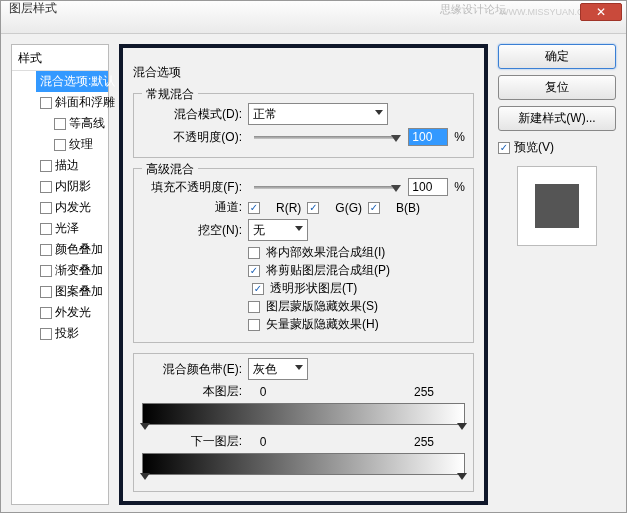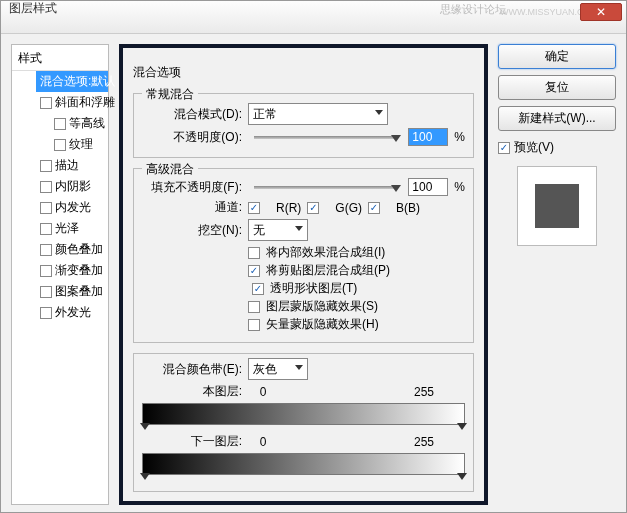--- a/index.html
+++ b/index.html
@@ -99,20 +99,24 @@
             <span>渐变叠加</span>
           </div>
           <div class="left-item">
             <span class="cb"></span>
             <span>图案叠加</span>
           </div>
           <div class="left-item">
             <span class="cb"></span>
             <span>外发光</span>
           </div>
+          <div class="left-item">
+            <span class="cb"></span>
+            <span>投影</span>
+          </div>
         </div>
     </div>
 
     <div class="middle-panel">
       <div class="section-title">混合选项</div>
 
       <div class="fieldset">
         <span class="legend">常规混合</span>
         <div class="row">
           <span class="lbl">混合模式(D):</span>

